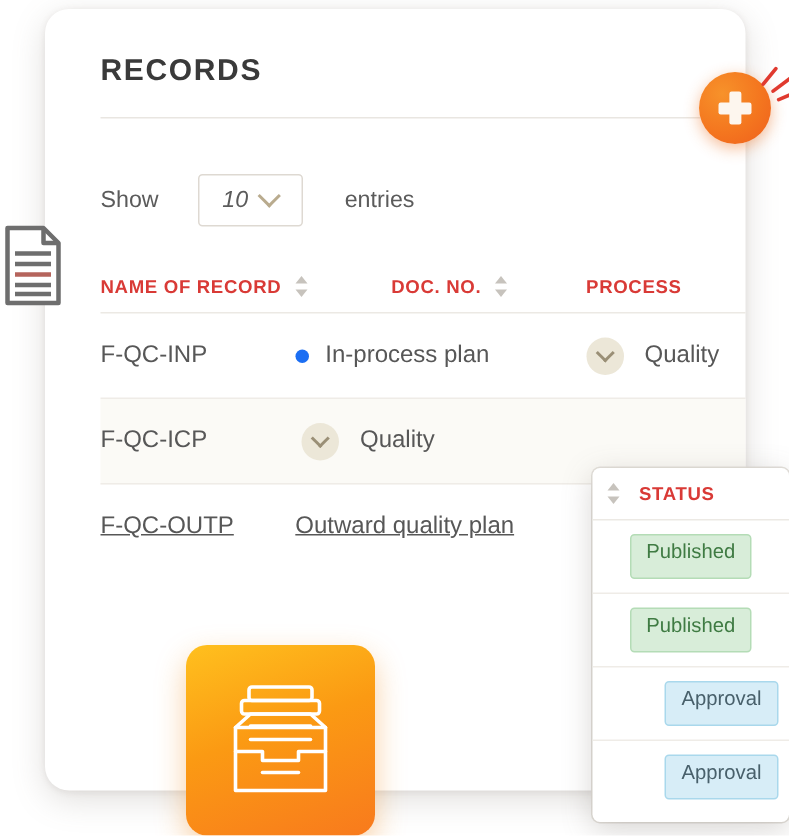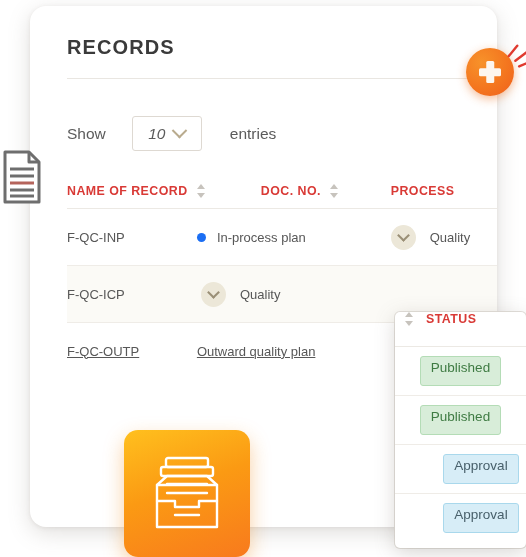--- a/index.html
+++ b/index.html
@@ -138,21 +138,21 @@
     border-bottom: 5px solid #c7c3bd;
   }
   .sorticon:after {
     bottom: 0;
     border-top: 5px solid #c7c3bd;
   }
 
   .tbody-row {
     height: 56px;
     border-bottom: 1px solid #efece7;
-    font-size: 13px;
+    font-size: 16px;
     color: #575757;
   }
   .tbody-row.alt { background: #fbfaf6; }
   .tbody-row.last { border-bottom: none; text-decoration: underline; }
 
   .cell {
     display: flex;
     align-items: center;
     white-space: nowrap;
   }
@@ -194,20 +194,21 @@
     width: 131px;
     height: 236px;
     background: #ffffff;
     border-radius: 5px;
     box-shadow: 0 5px 20px rgba(110,100,92,0.26), 0 0 0 1px rgba(225,222,216,0.9);
     overflow: hidden;
   }
   .sp-head {
     height: 34px;
     display: flex;
+    align-items: center;
     padding-left: 10px;
     border-bottom: 1px solid #ece9e4;
   }
   .sp-head .sorticon { margin-left: 0; margin-right: 12px; }
   .sp-head .lbl {
     font-size: 12.4px;
     font-weight: 700;
     letter-spacing: 0.45px;
     color: #d93a36;
   }

